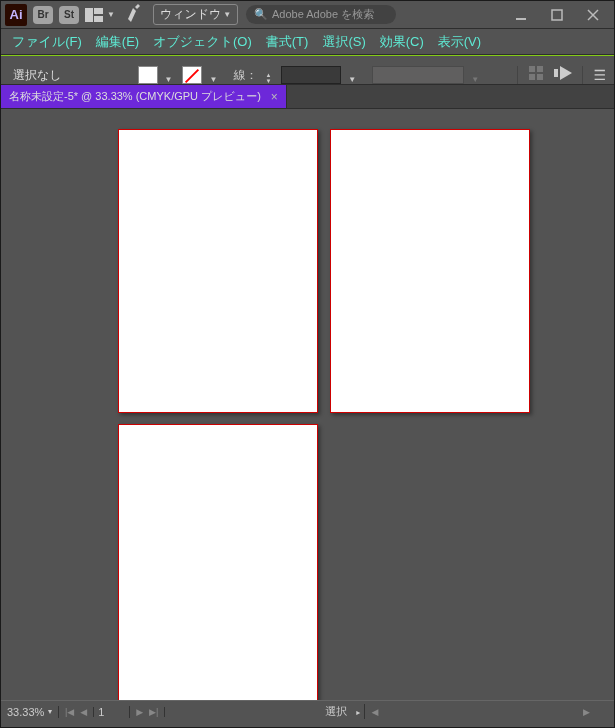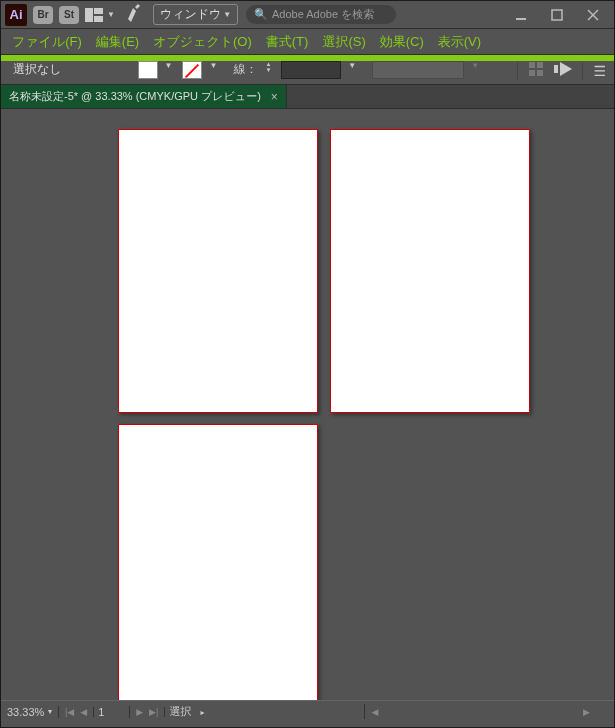--- a/index.html
+++ b/index.html
@@ -78,34 +78,34 @@
   .menubar {
     height: 26px;
     background:#535353;
     display:flex;
     align-items:center;
     padding: 0 4px;
     border-bottom: 1px solid #2d2d2d;
   }
   .menu-item {
     padding: 3px 7px;
-    color:#84cc16;
+    color:#5eead4;
     font-size:13px;
     cursor:default;
   }
   
   
   .controlbar {
     height: 30px;
     background:#535353;
     display:flex;
-    align-items:flex-start;
+    align-items:flex-end;
     padding: 0 8px;
     border-bottom: 1px solid #2d2d2d;
-    border-top: 6px solid #84cc16;
+    border-top: 1px solid #84cc16;
     gap:6px;
   }
   .sel-label { color:#ddd; font-size:12px; padding:0 4px; }
   .fill-swatch, .stroke-swatch {
     width:20px; height:18px;
     border:1px solid #888;
     display:flex; align-items:center; justify-content:center;
   }
   .fill-swatch { background:#fff; }
   .stroke-swatch { background:#fff; position:relative;}
@@ -150,21 +150,21 @@
     height: 24px;
     background:#424242;
     display:flex;
     align-items:stretch;
     border-bottom: 1px solid #2d2d2d;
   }
   .tab {
     display:flex;
     align-items:center;
     padding: 0 8px;
-    background:#14532d;
+    background:#6d28d9;
     color:#ddd;
     font-size:11px;
     border-right:1px solid #2d2d2d;
     gap:10px;
   }
   .tab .close { color:#bbb; font-size:12px;}
   
   
   .canvas {
     position:relative;
@@ -198,21 +198,21 @@
     border-right:1px solid #333;
     display:flex; align-items:center; justify-content:space-between;
   }
   .nav-btns { display:flex; align-items:center; padding:0 4px; gap:2px; border-right:1px solid #333;}
   .nav-btn { color:#888; font-size:9px; padding:0 2px;}
   .artboard-num { width:36px; padding:0 4px; border-right:1px solid #333;}
   .nav-btns2 { display:flex; align-items:center; padding:0 4px; gap:2px; border-right:1px solid #333;}
   .status-tool {
     flex: 0 0 auto;
     width: 200px;
-    text-align:left;
+    text-align:right;
     border-right:1px solid #333;
     padding:0 4px;
   }
   .scroll-h {
     flex:1;
     display:flex;
     align-items:center;
     position:relative;
   }
   .scroll-arrow { color:#888; font-size:9px; padding:0 6px;}

